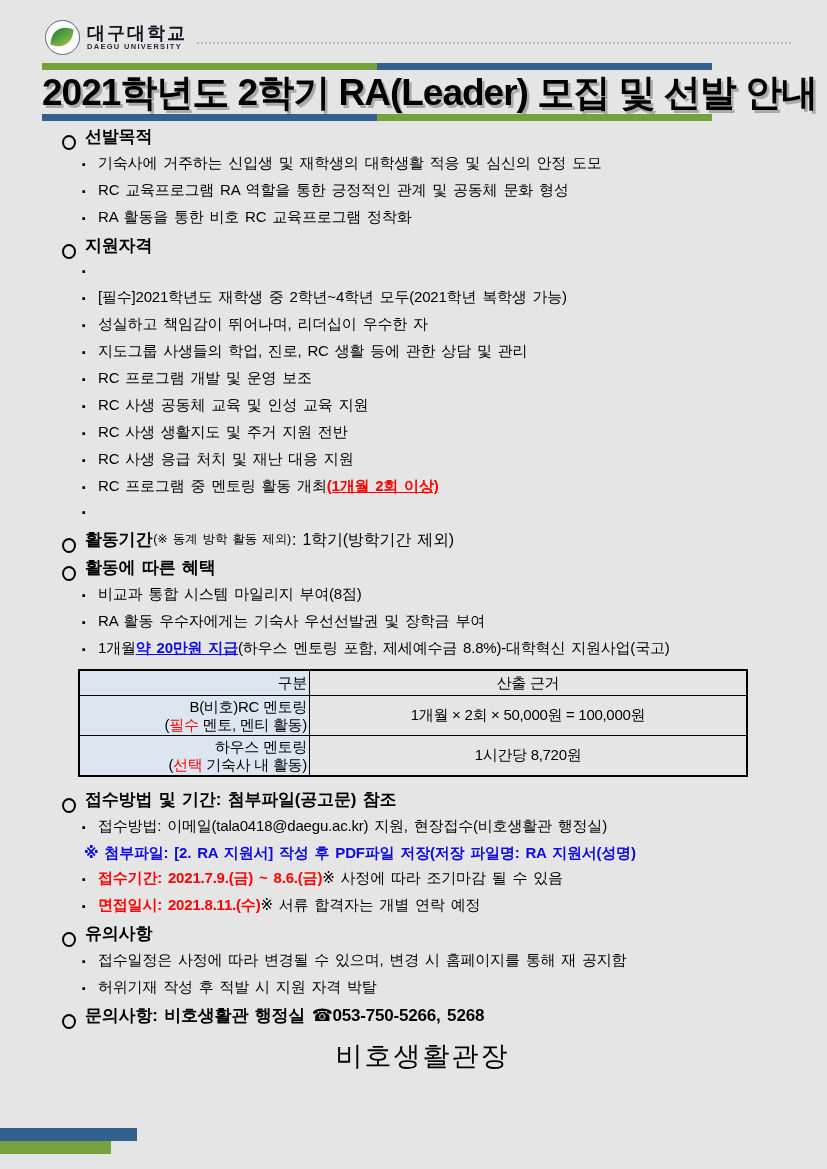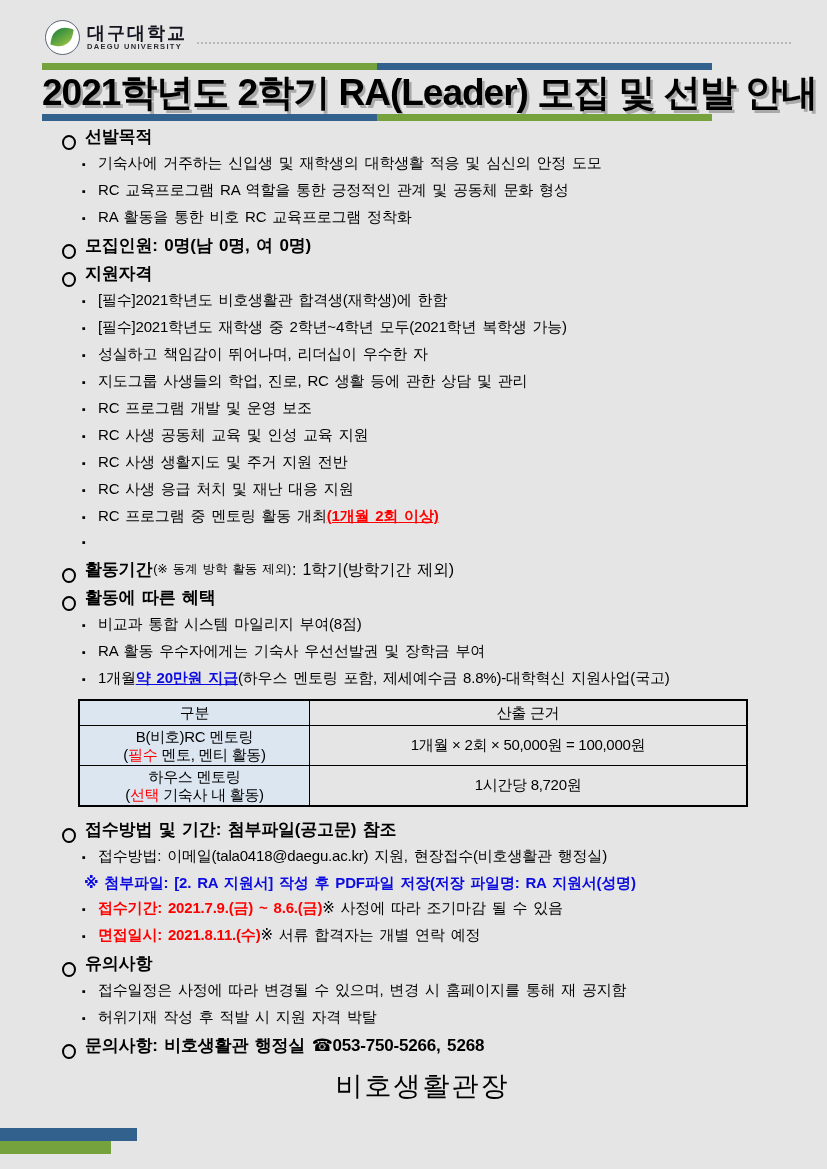--- a/index.html
+++ b/index.html
@@ -44,21 +44,21 @@
   .red-bu{color:#ff0000;font-weight:bold;text-decoration:underline;}
   .red-p{color:#ff0000;}
   .blue-b{color:#0b0bdf;font-weight:bold;}
   .blue-bu{color:#0b0bdf;font-weight:bold;text-decoration:underline;}
 
   
   .tbl{border-collapse:collapse;margin:7px 0 9px 18px;table-layout:fixed;width:670px;
        border:2px solid #000;}
   .tbl td{border:1px solid #000;text-align:center;font-size:15px;letter-spacing:-0.3px;
           padding:1px 2px;vertical-align:middle;}
-  .tbl .c1{width:225px;background:#dce6f1;}
+  .tbl .c1{width:225px;background:#dce6f1;text-align:right;}
   .tbl .hrow td{height:22px;font-size:15px;}
   .tbl .drow td{height:37px;}
   .tbl .cell-line{line-height:18px;}
 
   
   .signature{margin-top:9px;text-align:center;font-size:27px;font-weight:400;letter-spacing:2px;}
   .f-bar{position:absolute;height:13px;}
   .f-blue{left:0;top:1128px;width:137px;background:#31618c;}
   .f-green{left:0;top:1141px;width:111px;background:#76a23e;}
 </style>
@@ -100,32 +100,27 @@
       </div>
     <div class="li">
         <span class="sq">▪</span>
         <span>RC 교육프로그램 RA 역할을 통한 긍정적인 관계 및 공동체 문화 형성</span>
       </div>
     <div class="li">
         <span class="sq">▪</span>
         <span>RA 활동을 통한 비호 RC 교육프로그램 정착화</span>
       </div>
 
-    <div class="hl">
-      <span class="circ"></span>
-      <span>모집인원: 0명(남 0명, 여 0명)</span>
-    </div>
 
     <div class="hl">
       <span class="circ"></span>
       <span>지원자격</span>
     </div>
     <div class="li">
         <span class="sq">▪</span>
-        <span>[필수]2021학년도 비호생활관 합격생(재학생)에 한함</span>
       </div>
     <div class="li">
         <span class="sq">▪</span>
         <span>[필수]2021학년도 재학생 중 2학년~4학년 모두(2021학년 복학생 가능)</span>
       </div>
     <div class="li">
         <span class="sq">▪</span>
         <span>성실하고 책임감이 뛰어나며, 리더십이 우수한 자</span>
       </div>
 

